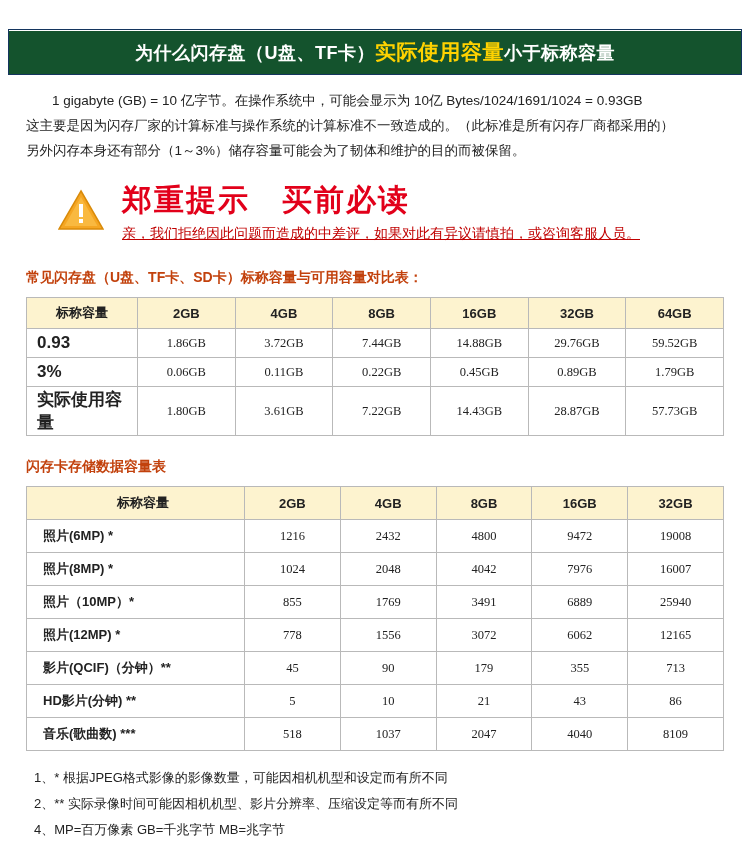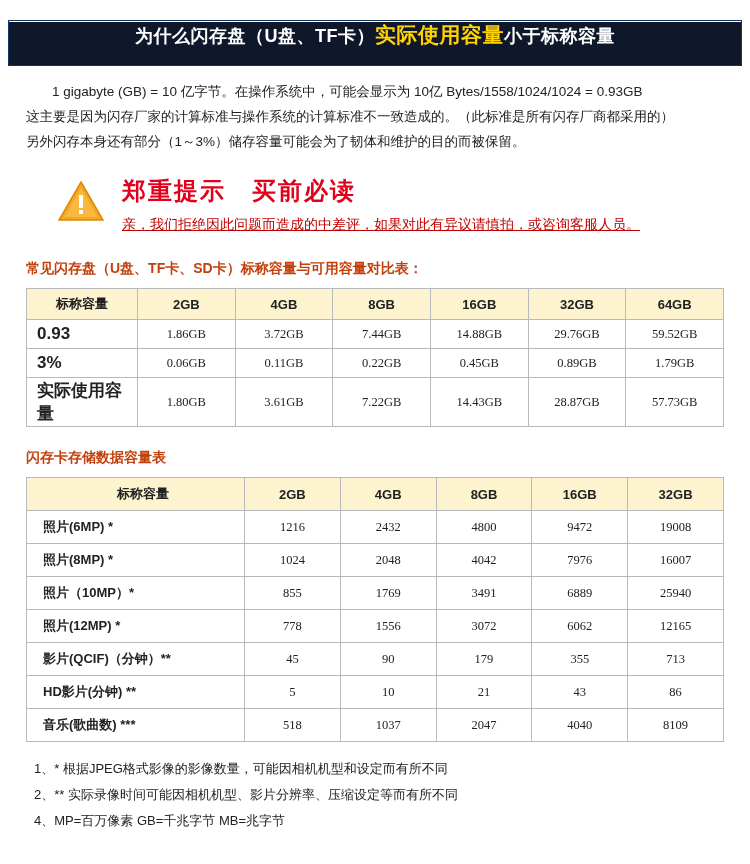--- a/index.html
+++ b/index.html
@@ -17,27 +17,27 @@
   .page {
     position: relative;
     width: 750px;
     height: 864px;
     box-sizing: border-box;
   }
 
   
   .banner {
     position: relative;
-    margin: 20px 8px 0 8px;
+    margin: 29px 8px 0 8px;
     height: 44px;
-    background: #0f172a;
+    background: #14532d;
     border: 1px solid #14355e;
     box-shadow: 0 1px 0 #ffffff inset;
     display: flex;
-    align-items: flex-start;
+    align-items: center;
     justify-content: center;
   }
   .banner .inner {
     white-space: nowrap;
     font-size: 21px;
     font-weight: bold;
     letter-spacing: 0.5px;
   }
   .banner .w {
     color: #ffffff;
@@ -77,21 +77,21 @@
     margin-top: 4px;
   }
   .warn-icon svg {
     display: block;
   }
   .notice-text {
     padding-left: 18px;
   }
   .notice-title {
     color: #e2001a;
-    font-size: 24px;
+    font-size: 30px;
     font-weight: bold;
     letter-spacing: 2px;
     line-height: 30px;
   }
   .notice-sub {
     margin-top: 8px;
     font-size: 14px;
     color: #c00000;
     line-height: 20px;
     white-space: nowrap;
@@ -179,21 +179,21 @@
 
 <div class="page">
 
   <div class="banner">
     <div class="inner">
       <span class="w small">为什么闪存盘（U盘、TF卡）</span><span class="y">实际使用容量</span><span class="w small">小于标称容量</span>
     </div>
   </div>
 
   <div class="intro">
-    <span class="indent"></span><span>1 gigabyte (GB) = 10 亿字节。在操作系统中，可能会显示为 10亿 Bytes/1558/1024/1024 = 0.93GB</span><br>
+    <span class="indent"></span><span>1 gigabyte (GB) = 10 亿字节。在操作系统中，可能会显示为 10亿 Bytes/1024/1691/1024 = 0.93GB</span><br>
     <span>这主要是因为闪存厂家的计算标准与操作系统的计算标准不一致造成的。（此标准是所有闪存厂商都采用的）</span><br>
     <span>另外闪存本身还有部分（1～3%）储存容量可能会为了韧体和维护的目的而被保留。</span>
   </div>
 
   <div class="notice">
     <div class="warn-icon">
       <svg width="46" height="42" viewBox="0 0 46 42">
         <polygon points="23,2 45,40 1,40" fill="#f5a623" stroke="#d98b0a" stroke-width="1.5"></polygon>
         <polygon points="23,8 39.5,37 6.5,37" fill="#f9b940" stroke="none"></polygon>
         <rect x="21" y="15" width="4" height="13" fill="#ffffff"></rect>

